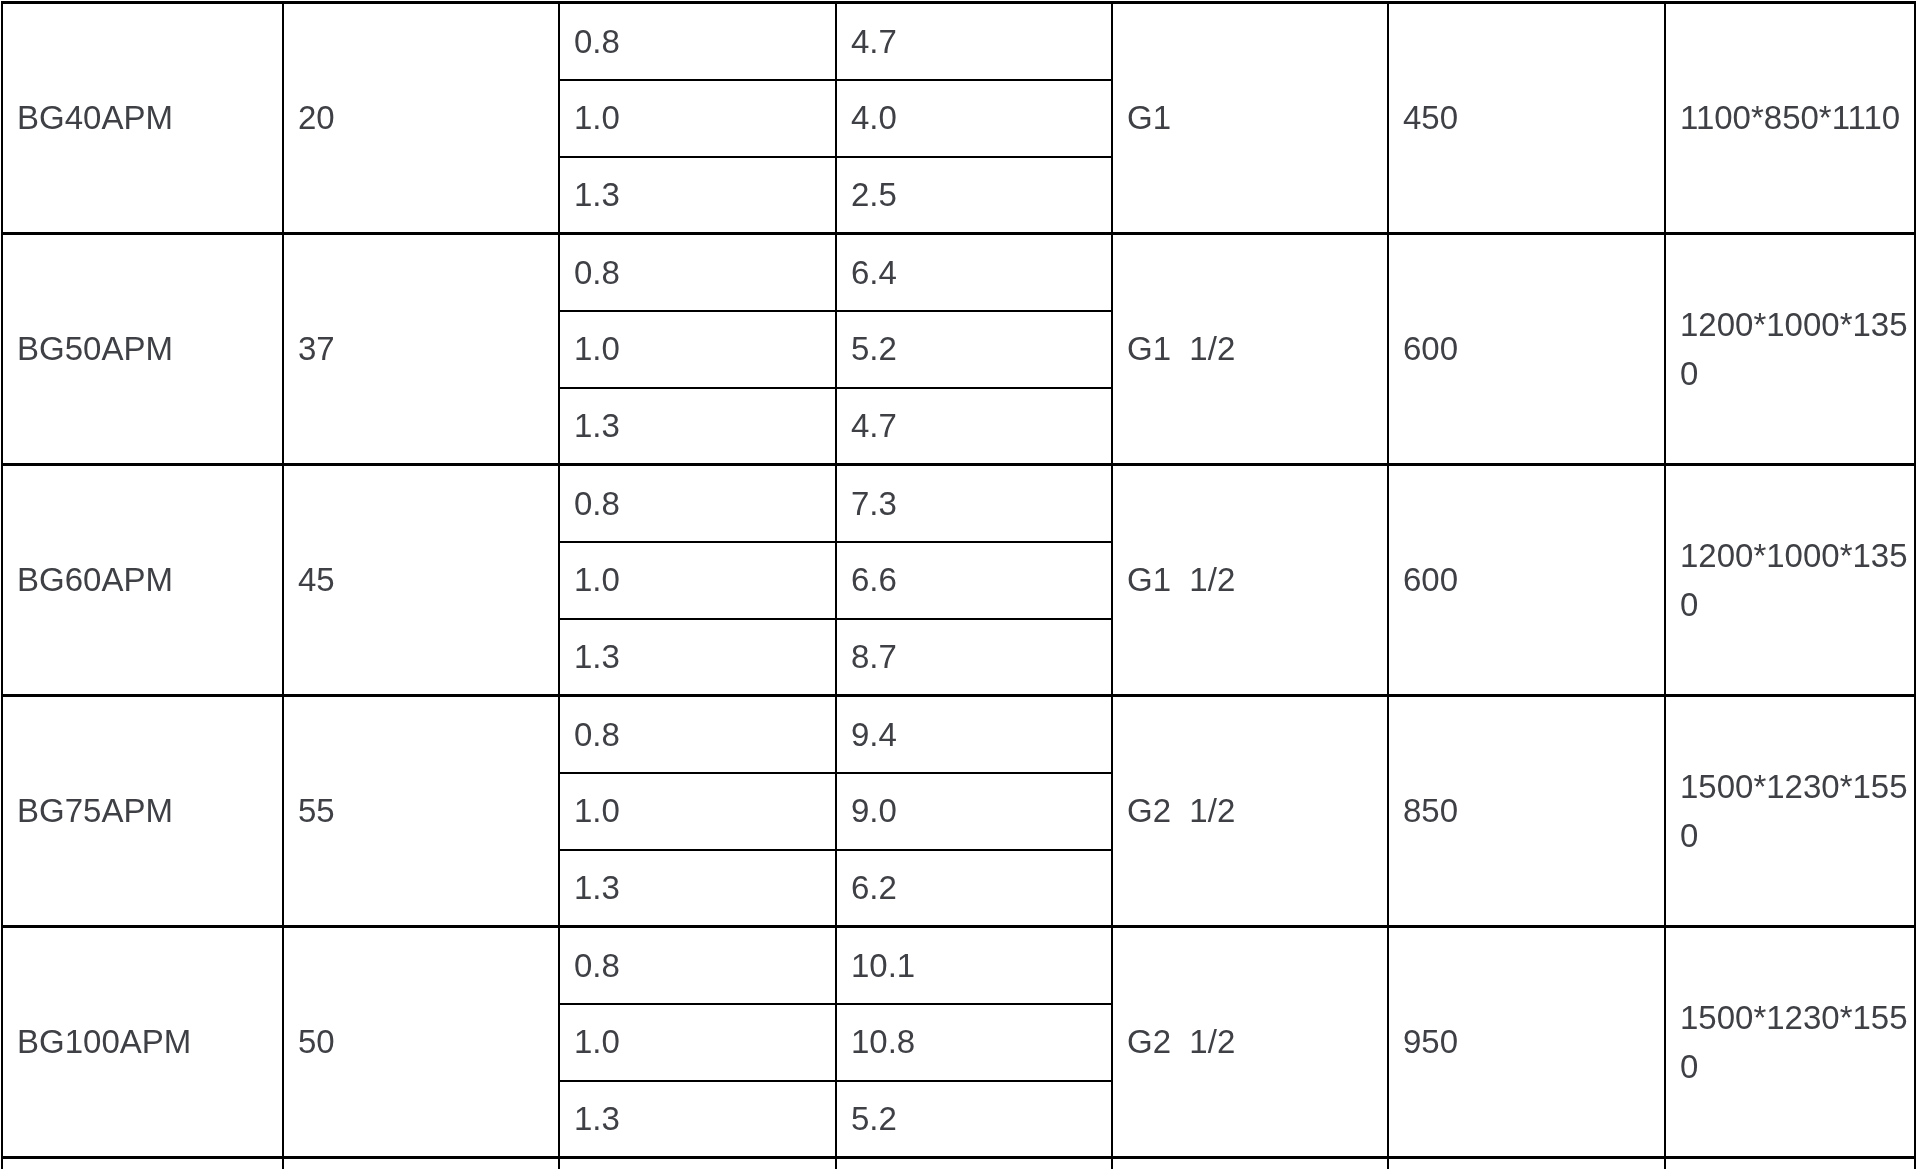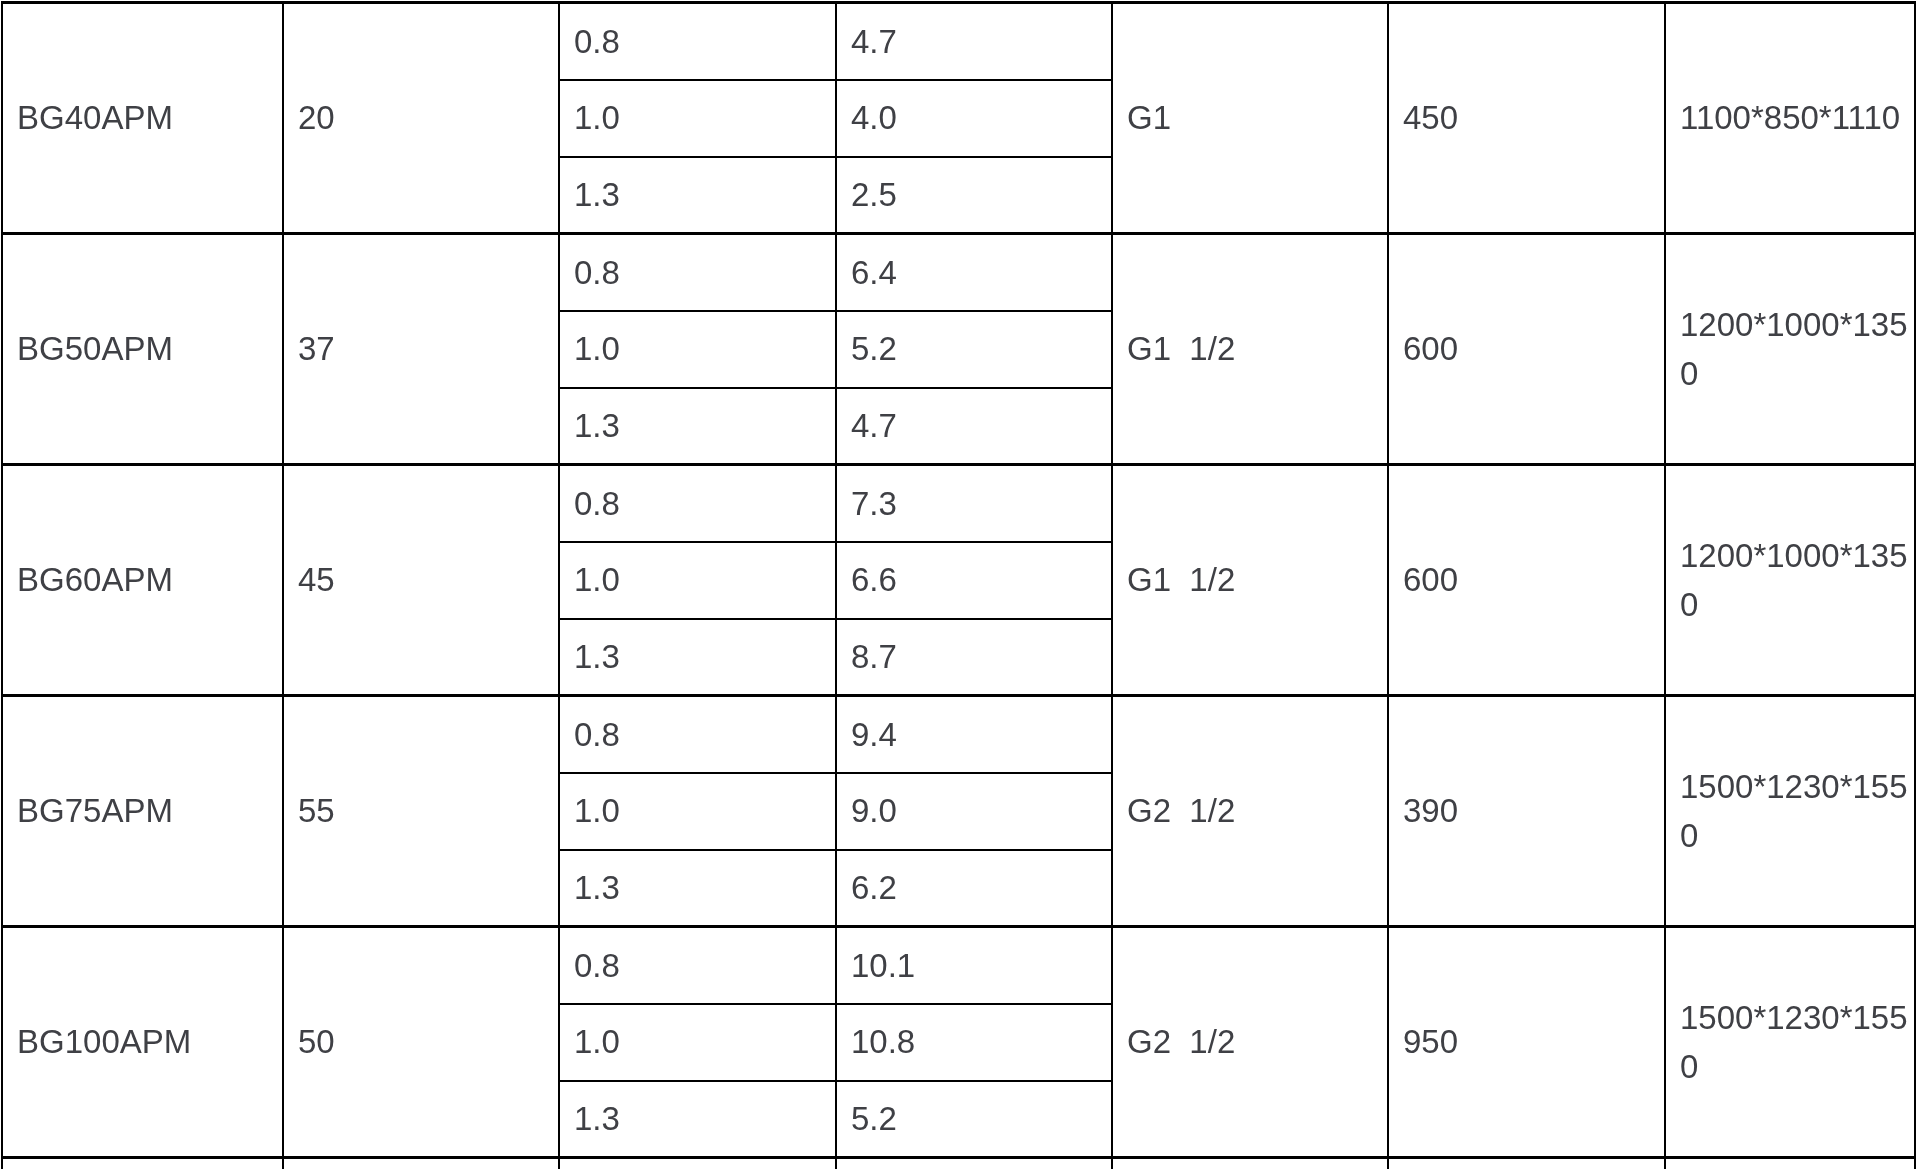--- a/index.html
+++ b/index.html
@@ -107,21 +107,21 @@
     <td>1.3</td>
     <td>8.7</td>
   </tr>
 
   <tr class="sub block-start">
     <td rowspan="3">BG75APM</td>
     <td rowspan="3">55</td>
     <td>0.8</td>
     <td>9.4</td>
     <td rowspan="3">G2  1/2</td>
-    <td rowspan="3">390</td>
+    <td rowspan="3">850</td>
     <td rowspan="3">1500*1230*1550</td>
   </tr>
   <tr class="sub">
     <td>1.0</td>
     <td>9.0</td>
   </tr>
   <tr class="sub">
     <td>1.3</td>
     <td>6.2</td>
   </tr>

